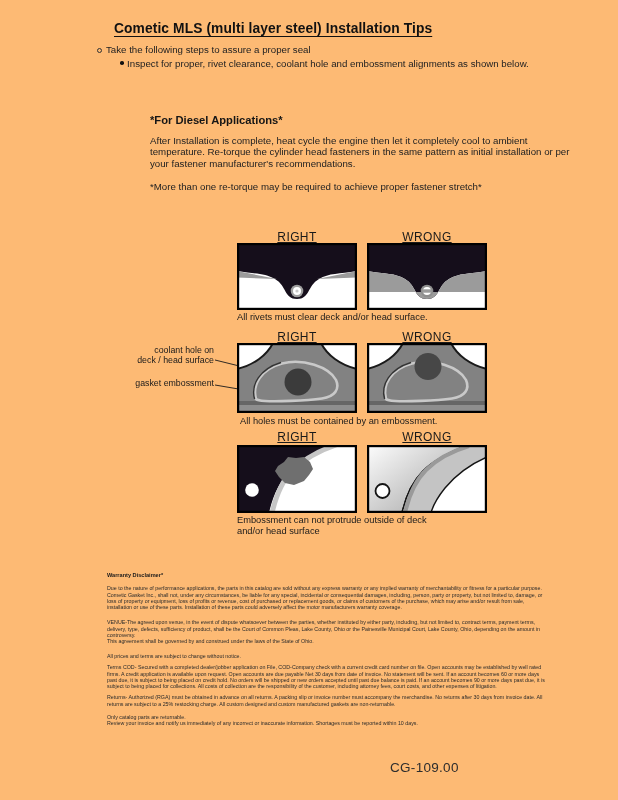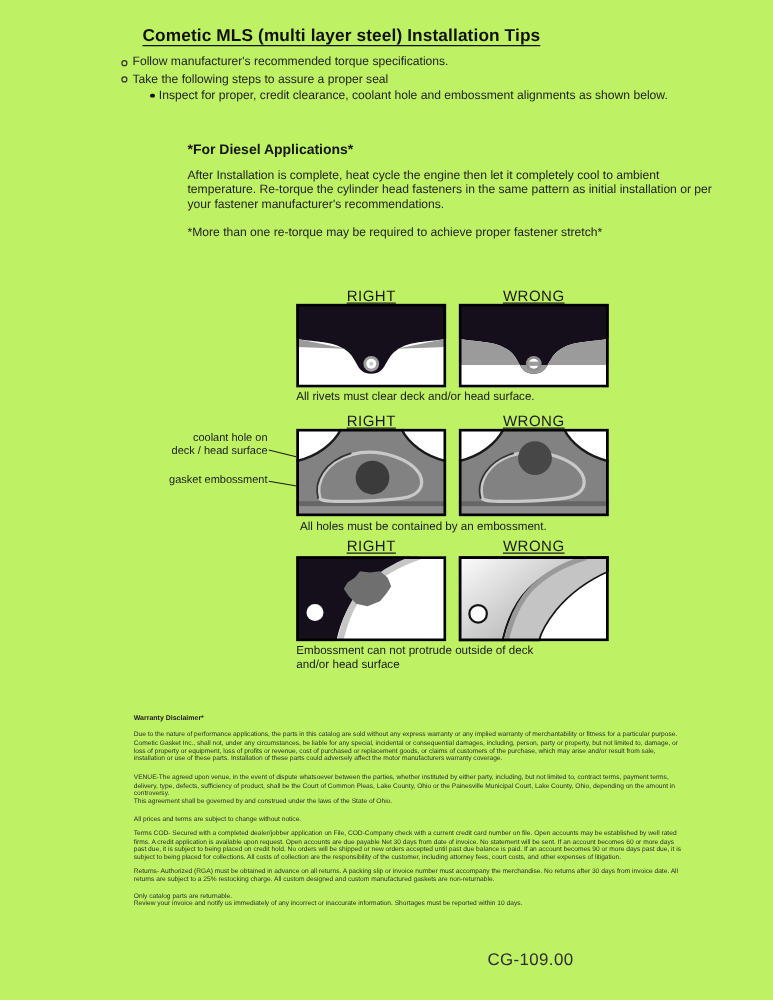--- a/index.html
+++ b/index.html
@@ -1,17 +1,17 @@
 <!DOCTYPE html>
 <html><head>
 <meta charset="utf-8">
 <style>
   html,body{margin:0;padding:0;background:#fff;}
   .page{
-    position:relative;width:618px;height:800px;background:#bef264;overflow:hidden;
+    position:relative;width:618px;height:800px;background:#fdba74;overflow:hidden;
     font-family:"Liberation Sans", sans-serif;color:#1f1f1f;
   }
   
   .title{
     position:absolute;left:114px;top:21px;font-size:13.8px;font-weight:bold;
     color:#111;text-decoration:underline;text-underline-offset:2.5px;letter-spacing:.1px;
   }
   
   .tips{position:absolute;left:97px;top:44px;font-size:9.7px;color:#222;}
   .b-row{display:flex;align-items:flex-start;height:13.5px;}
@@ -45,29 +45,25 @@
 </head>
 <body>
 
 <div class="page">
 
   <div class="title">Cometic MLS (multi layer steel) Installation Tips</div>
 
   <div class="tips">
     <div class="b-row">
         <span class="ob"></span>
-        <span>Follow manufacturer's recommended torque specifications.</span>
-      </div>
-    <div class="b-row">
-        <span class="ob"></span>
         <span>Take the following steps to assure a proper seal</span>
       </div>
     <div class="b-row sub">
         <span class="fb"></span>
-        <span>Inspect for proper, credit clearance, coolant hole and embossment alignments as shown below.</span>
+        <span>Inspect for proper, rivet clearance, coolant hole and embossment alignments as shown below.</span>
       </div>
   </div>
 
   <div class="diesel">
     <h2>*For Diesel Applications*</h2>
     <p>After Installation is complete, heat cycle the engine then let it completely cool to ambient temperature. Re-torque the cylinder head fasteners in the same pattern as initial installation or per your fastener manufacturer's recommendations.</p>
     <p class="note">*More than one re-torque may be required to achieve proper fastener stretch*</p>
   </div>
 
   <div class="dg-label" style="left:237px;top:230px;">RIGHT</div>

